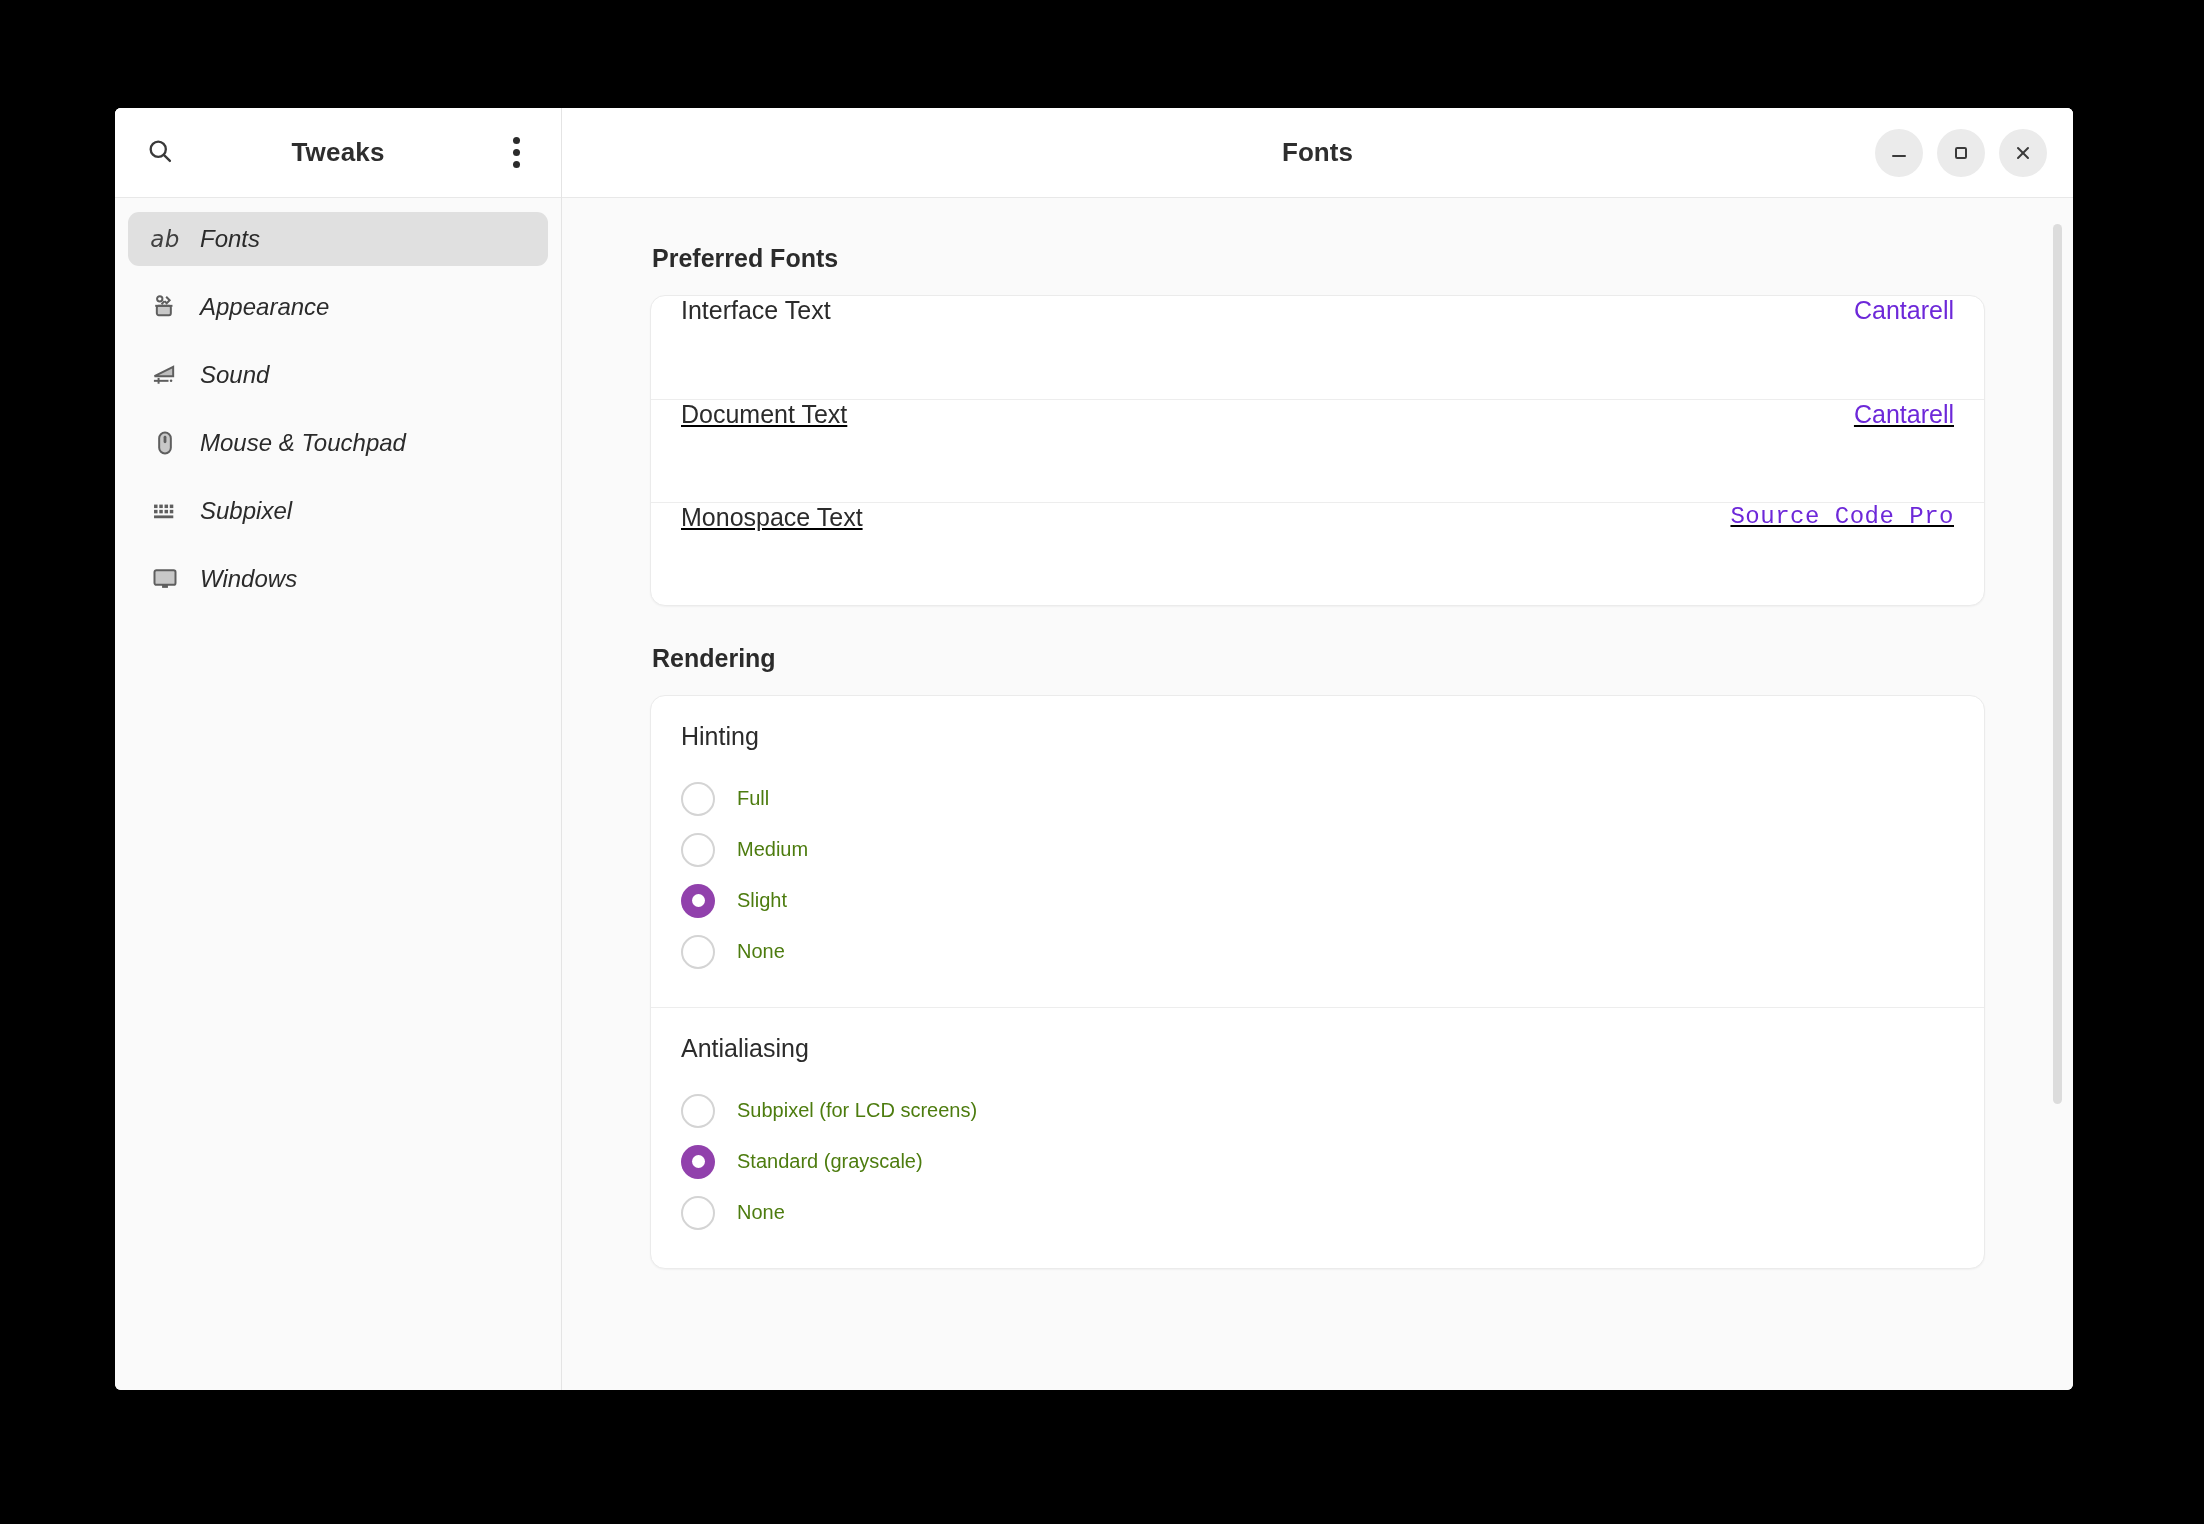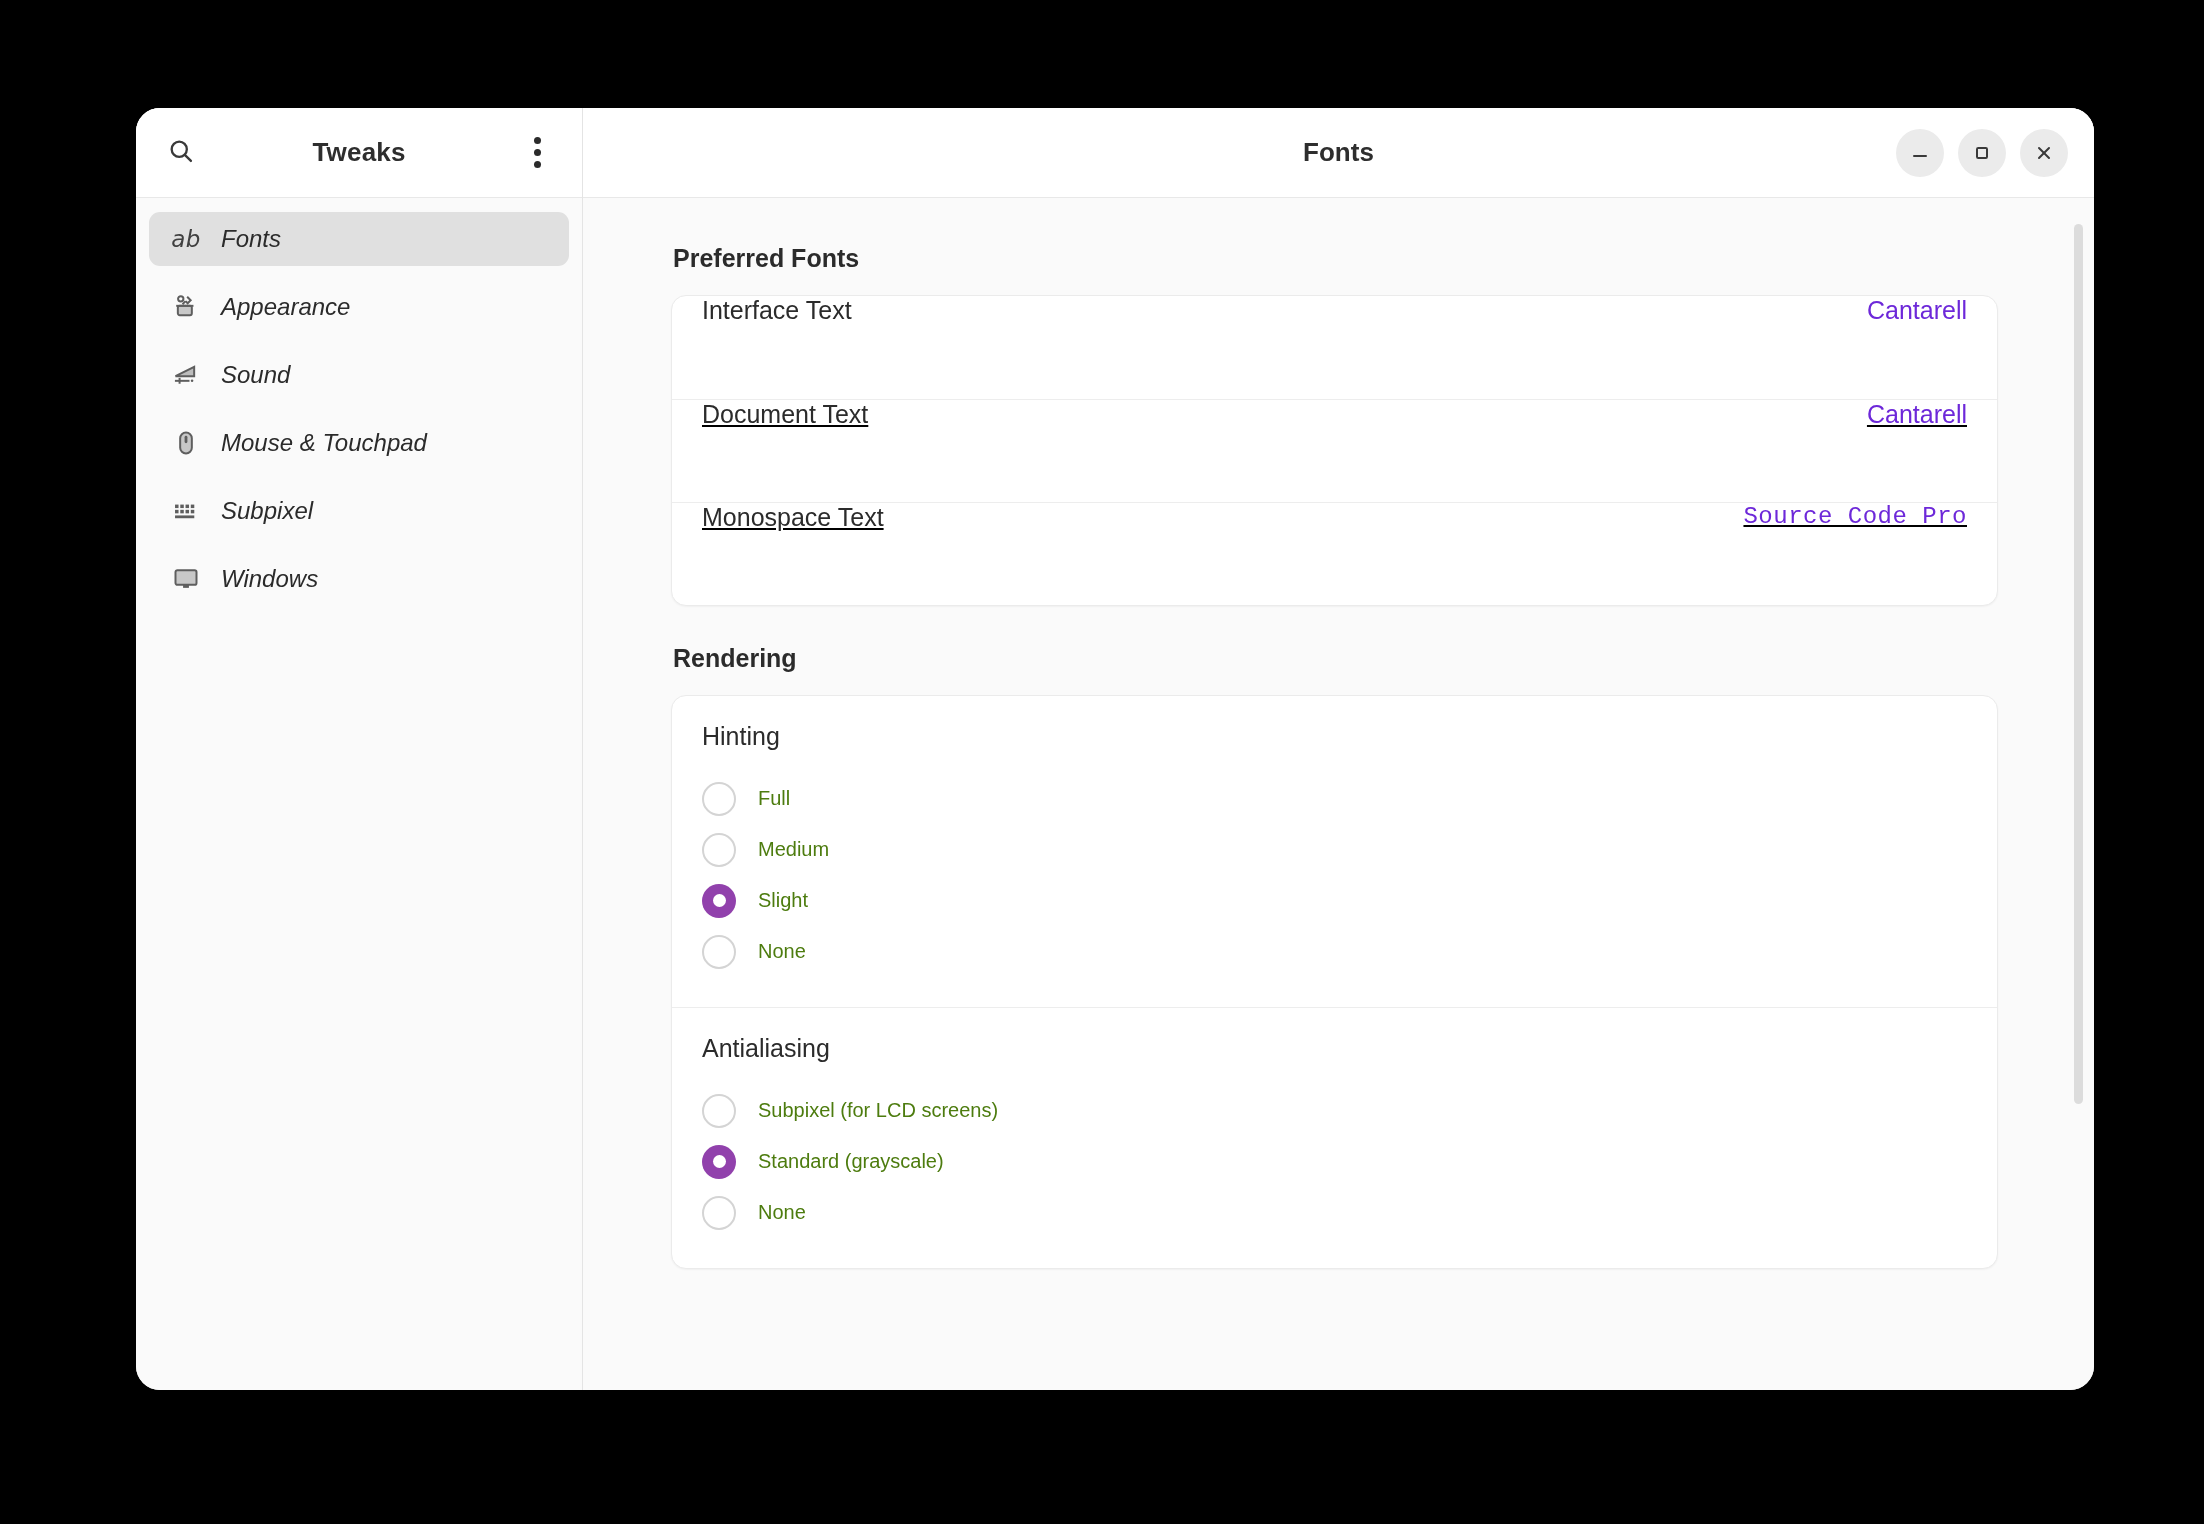--- a/index.html
+++ b/index.html
@@ -15,26 +15,26 @@
   #screen {
     position: relative;
     width: 2204px;
     height: 1524px;
     background: #000000;
   }
 
   
   #window {
     position: absolute;
-    left: 136px;
+    left: 115px;
     top: 108px;
     width: 1958px;
     height: 1282px;
     background: #ffffff;
-    border-radius: 24px;
+    border-radius: 6px;
     overflow: hidden;
     display: flex;
     flex-direction: row;
   }
 
   
   #sidebar {
     width: 447px;
     height: 100%;
     background: #fafafa;
@@ -182,21 +182,21 @@
     justify-content: center;
     cursor: pointer;
     color: #3a3a3a;
   }
   .wc svg { display: block; }
 
   #scroll-area {
     flex: 1;
     position: relative;
     overflow: hidden;
-    padding: 0 8px 0 0;
+    padding: 0 0 0 0;
   }
 
   #scroll-inner {
     padding: 46px 88px 0 88px;
     box-sizing: border-box;
   }
 
   .section-title {
     font-size: 25px;
     font-weight: bold;

